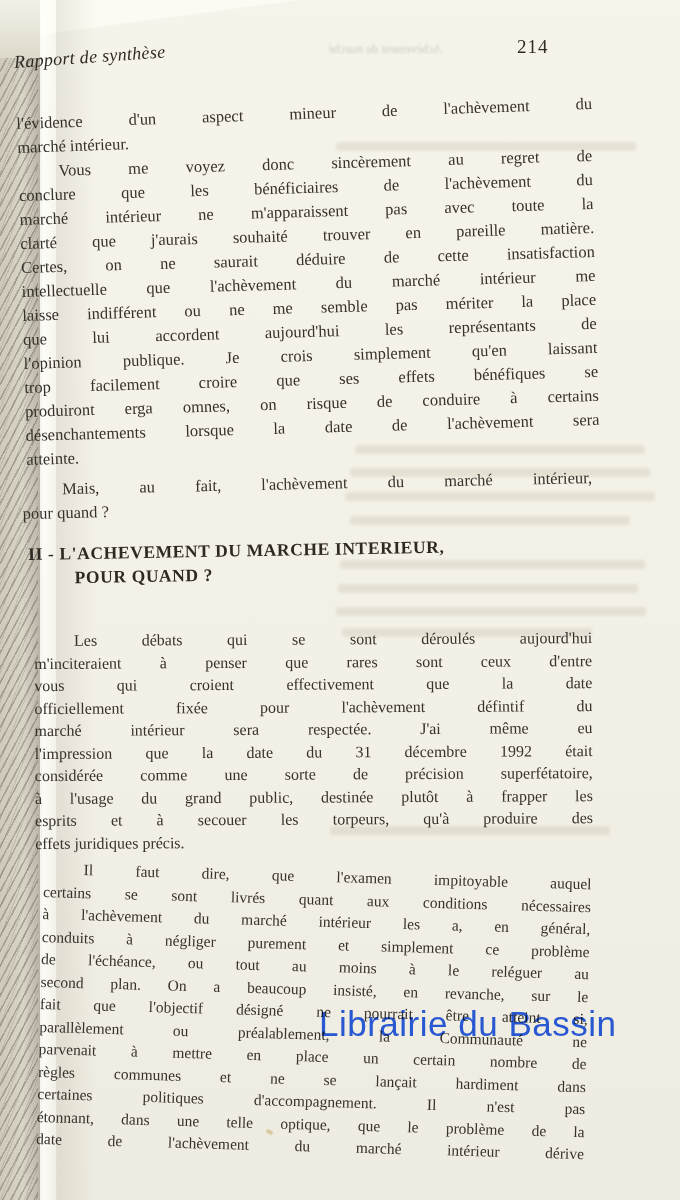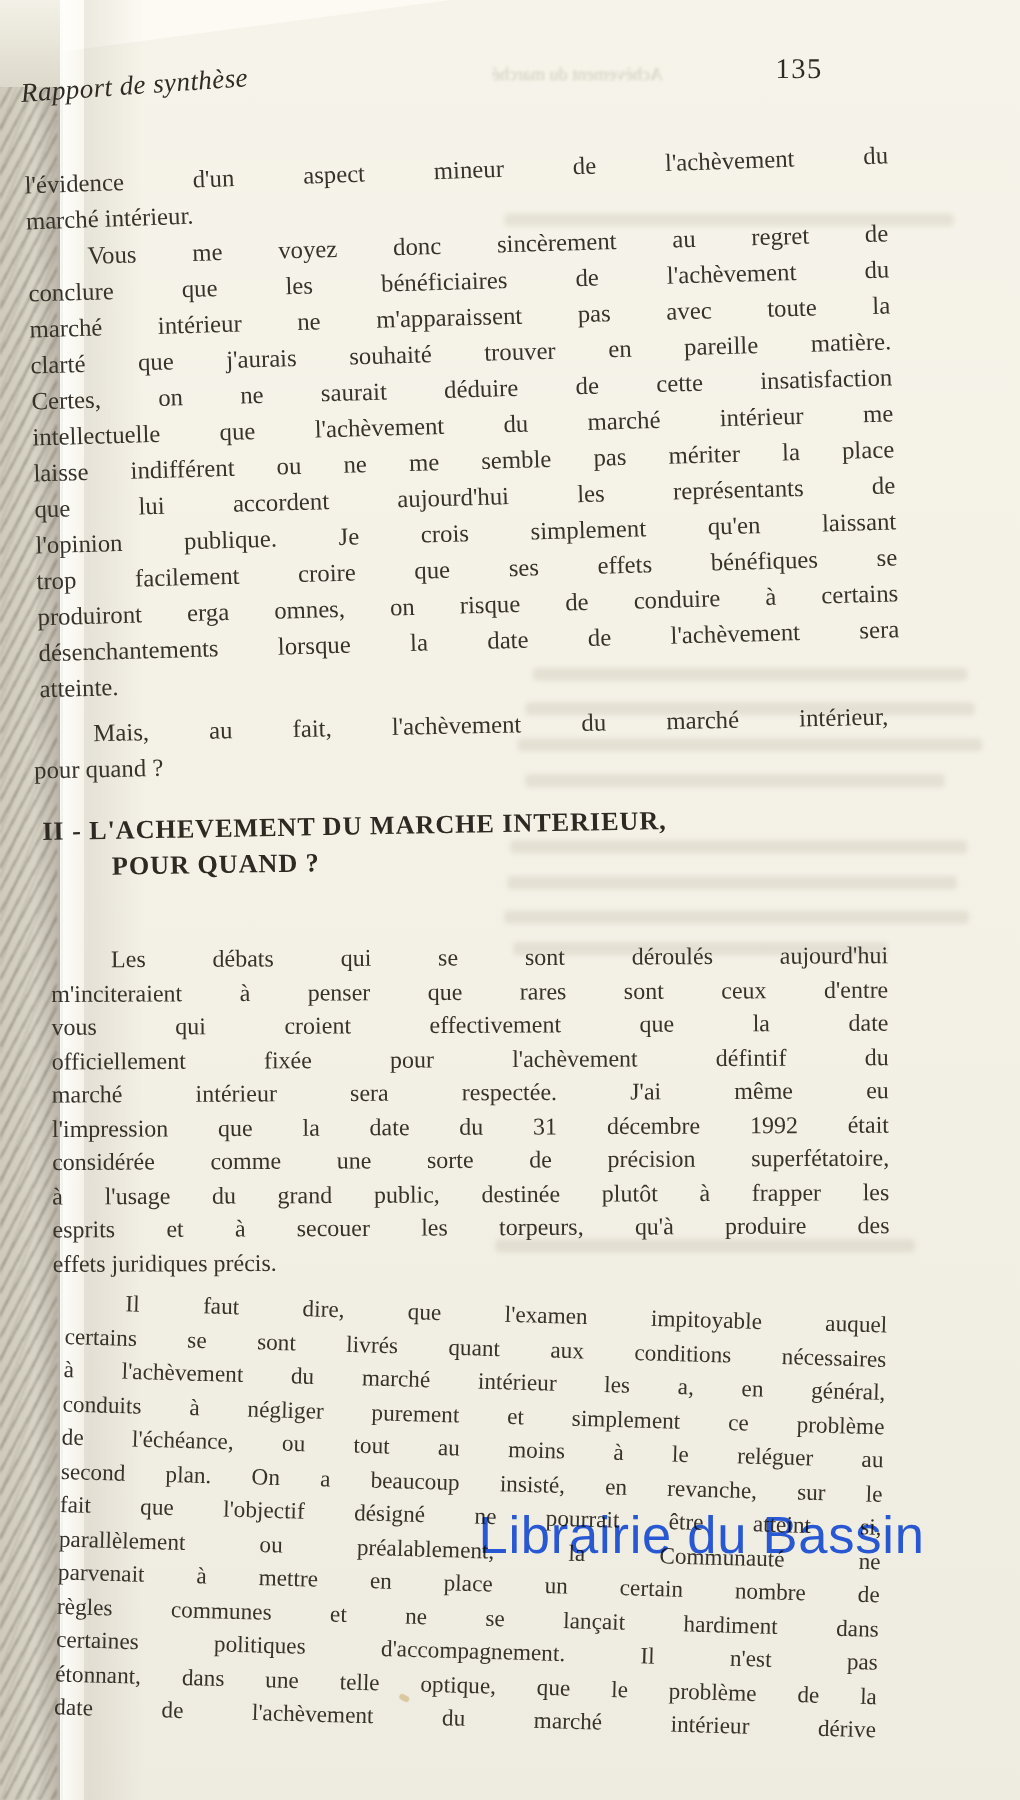--- a/index.html
+++ b/index.html
@@ -106,21 +106,21 @@
 
   <div class="under-page"></div>
 
   <div class="gutter-strip"></div>
   <div class="gutter-texture"></div>
   <div class="gutter-strip-top"></div>
   <div class="fold-highlight"></div>
   <div class="fold-shadow"></div>
 
   <div class="running-header">Rapport de synthèse</div>
-  <div class="page-number">135</div>
+  <div class="page-number">214</div>
   <div class="ghost-header">Achèvement du marché</div>
 
   <div class="ghost" style="left:336px;top:142px;width:300px"></div>
   <div class="ghost" style="left:355px;top:445px;width:290px"></div>
   <div class="ghost" style="left:350px;top:468px;width:300px"></div>
   <div class="ghost" style="left:345px;top:492px;width:310px"></div>
   <div class="ghost" style="left:350px;top:516px;width:280px"></div>
   <div class="ghost" style="left:340px;top:560px;width:305px"></div>
   <div class="ghost" style="left:338px;top:584px;width:300px"></div>
   <div class="ghost" style="left:336px;top:607px;width:310px"></div>

